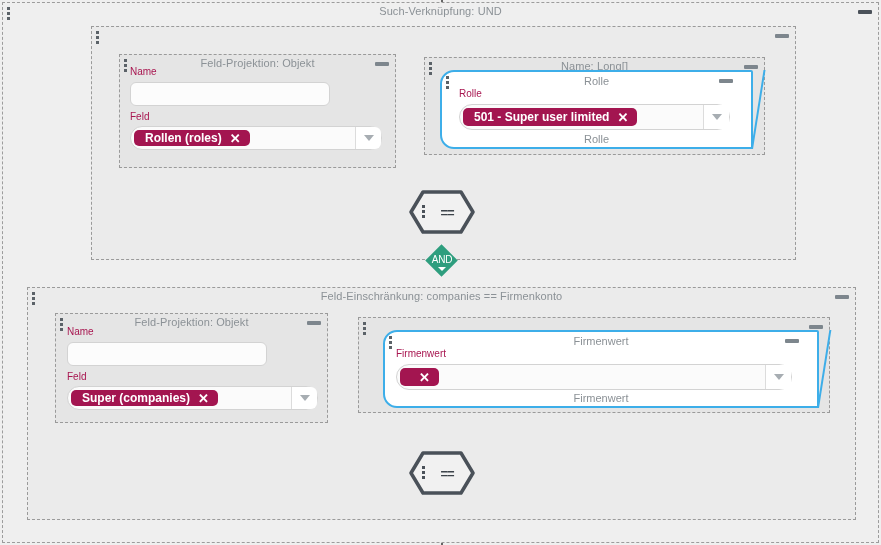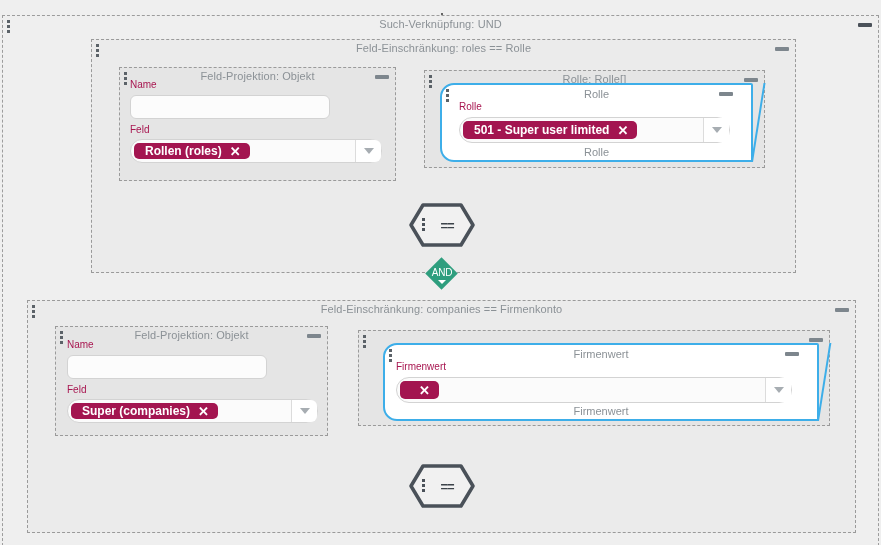--- a/index.html
+++ b/index.html
@@ -8,21 +8,21 @@
   }
   body {
     width: 881px; height: 545px;
     font-family: "Liberation Sans", sans-serif;
     overflow: hidden;
     position: relative;
     color: #333;
   }
   #canvas {
     position: absolute;
-    left: 0; top: 13px;
+    left: 0; top: 0;
     width: 881px; height: 481px;
     background: #efefef;
   }
 
   
   .group {
     position: absolute;
     border: 1px dashed #9a9a9a;
     background: #ececec;
     box-sizing: border-box;
@@ -280,21 +280,20 @@
     <div class="group-title">Such-Verknüpfung: UND</div>
     <div class="minimize"></div>
   </div>
 
   <div class="group lvl1" style="left:91px; top:26px; width:705px; height:234px;">
     <div class="drag">
         <i></i>
         <i></i>
         <i></i>
       </div>
-    <div class="group-title">Feld-Einschränkung: roles == Rolle</div>
     <div class="minimize light"></div>
   </div>
 
   <div class="group lvl2" style="left:119px; top:54px; width:277px; height:114px;">
     <div class="drag">
         <i></i>
         <i></i>
         <i></i>
       </div>
     <div class="group-title">Feld-Projektion: Objekt</div>
@@ -312,21 +311,21 @@
         <span></span>
       </div>
   </div>
 
   <div class="group lvl2" style="left:424px; top:57px; width:341px; height:98px;">
     <div class="drag">
         <i></i>
         <i></i>
         <i></i>
       </div>
-    <div class="group-title">Rolle: Rolle[]</div>
+    <div class="group-title">Name: Long[]</div>
     <div class="minimize light"></div>
   </div>
   <div class="bluepanel" style="left:440px; top:70px; width:313px; height:79px;">
     <div class="drag">
         <i></i>
         <i></i>
         <i></i>
       </div>
     <div class="bp-title">Rolle</div>
     <div class="minimize light" style="right:18px;"></div>

